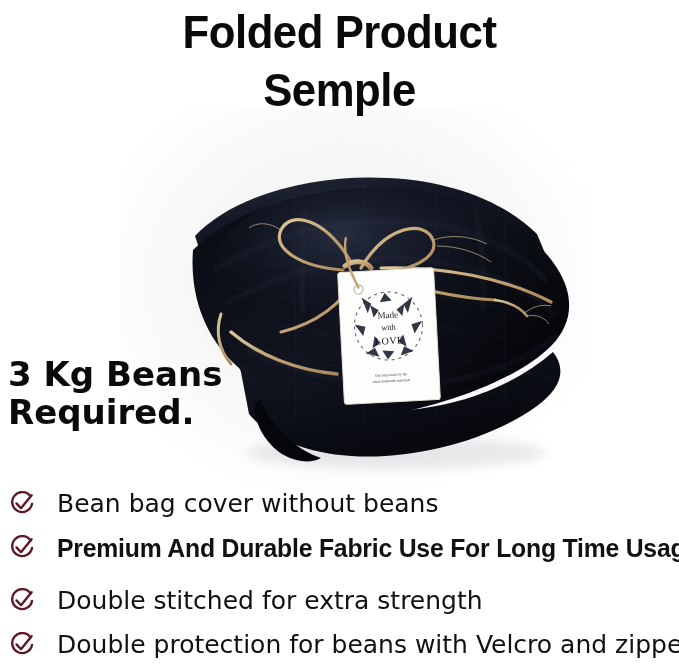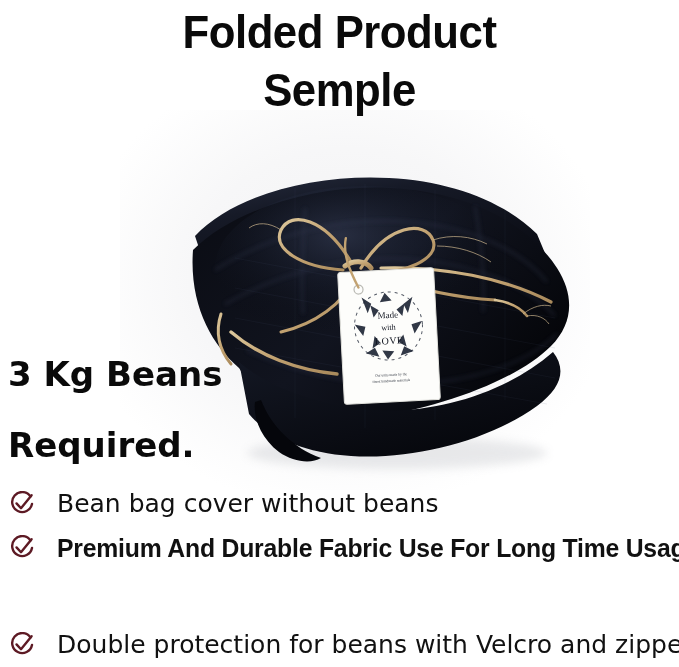--- a/index.html
+++ b/index.html
@@ -47,21 +47,21 @@
     left: 8px;
     width: 248px;
     color: #0a0a0a;
     font-family: "DejaVu Sans", sans-serif;
     font-weight: bold;
     font-size: 34px;
     line-height: 1.0;
     white-space: nowrap;
   }
   #beans-l1 { top: 357px; }
-  #beans-l2 { top: 395px; margin-top: 33px; }
+  #beans-l2 { top: 395px; }
 
   
   .photo {
     position: absolute;
     left: 175px;
     top: 118px;
     width: 420px;
     height: 360px;
   }
   .photo svg { display: block; width: 100%; height: 100%; }
@@ -281,20 +281,29 @@
     <div class="feature-row r1">
       <span class="check-icon">
         <svg viewBox="0 0 26 26" xmlns="http://www.w3.org/2000/svg">
           <path d="M21.5 5.5 A 10 10 0 1 0 23 13" fill="none" stroke="#5d1a24" stroke-width="2.4" stroke-linecap="round"></path>
           <path d="M7.5 12.4 L 12 17.2 L 22.6 4.2" fill="none" stroke="#5d1a24" stroke-width="2.4" stroke-linecap="round" stroke-linejoin="round"></path>
         </svg>
       </span>
       <span class="feature-text emphasis">Premium And Durable Fabric Use For Long Time Usage</span>
     </div>
 
+    <div class="feature-row r2">
+      <span class="check-icon">
+        <svg viewBox="0 0 26 26" xmlns="http://www.w3.org/2000/svg">
+          <path d="M21.5 5.5 A 10 10 0 1 0 23 13" fill="none" stroke="#5d1a24" stroke-width="2.4" stroke-linecap="round"></path>
+          <path d="M7.5 12.4 L 12 17.2 L 22.6 4.2" fill="none" stroke="#5d1a24" stroke-width="2.4" stroke-linecap="round" stroke-linejoin="round"></path>
+        </svg>
+      </span>
+      <span class="feature-text">Double stitched for extra strength</span>
+    </div>
 
     <div class="feature-row r3">
       <span class="check-icon">
         <svg viewBox="0 0 26 26" xmlns="http://www.w3.org/2000/svg">
           <path d="M21.5 5.5 A 10 10 0 1 0 23 13" fill="none" stroke="#5d1a24" stroke-width="2.4" stroke-linecap="round"></path>
           <path d="M7.5 12.4 L 12 17.2 L 22.6 4.2" fill="none" stroke="#5d1a24" stroke-width="2.4" stroke-linecap="round" stroke-linejoin="round"></path>
         </svg>
       </span>
       <span class="feature-text">Double protection for beans with Velcro and zipper</span>
     </div>

